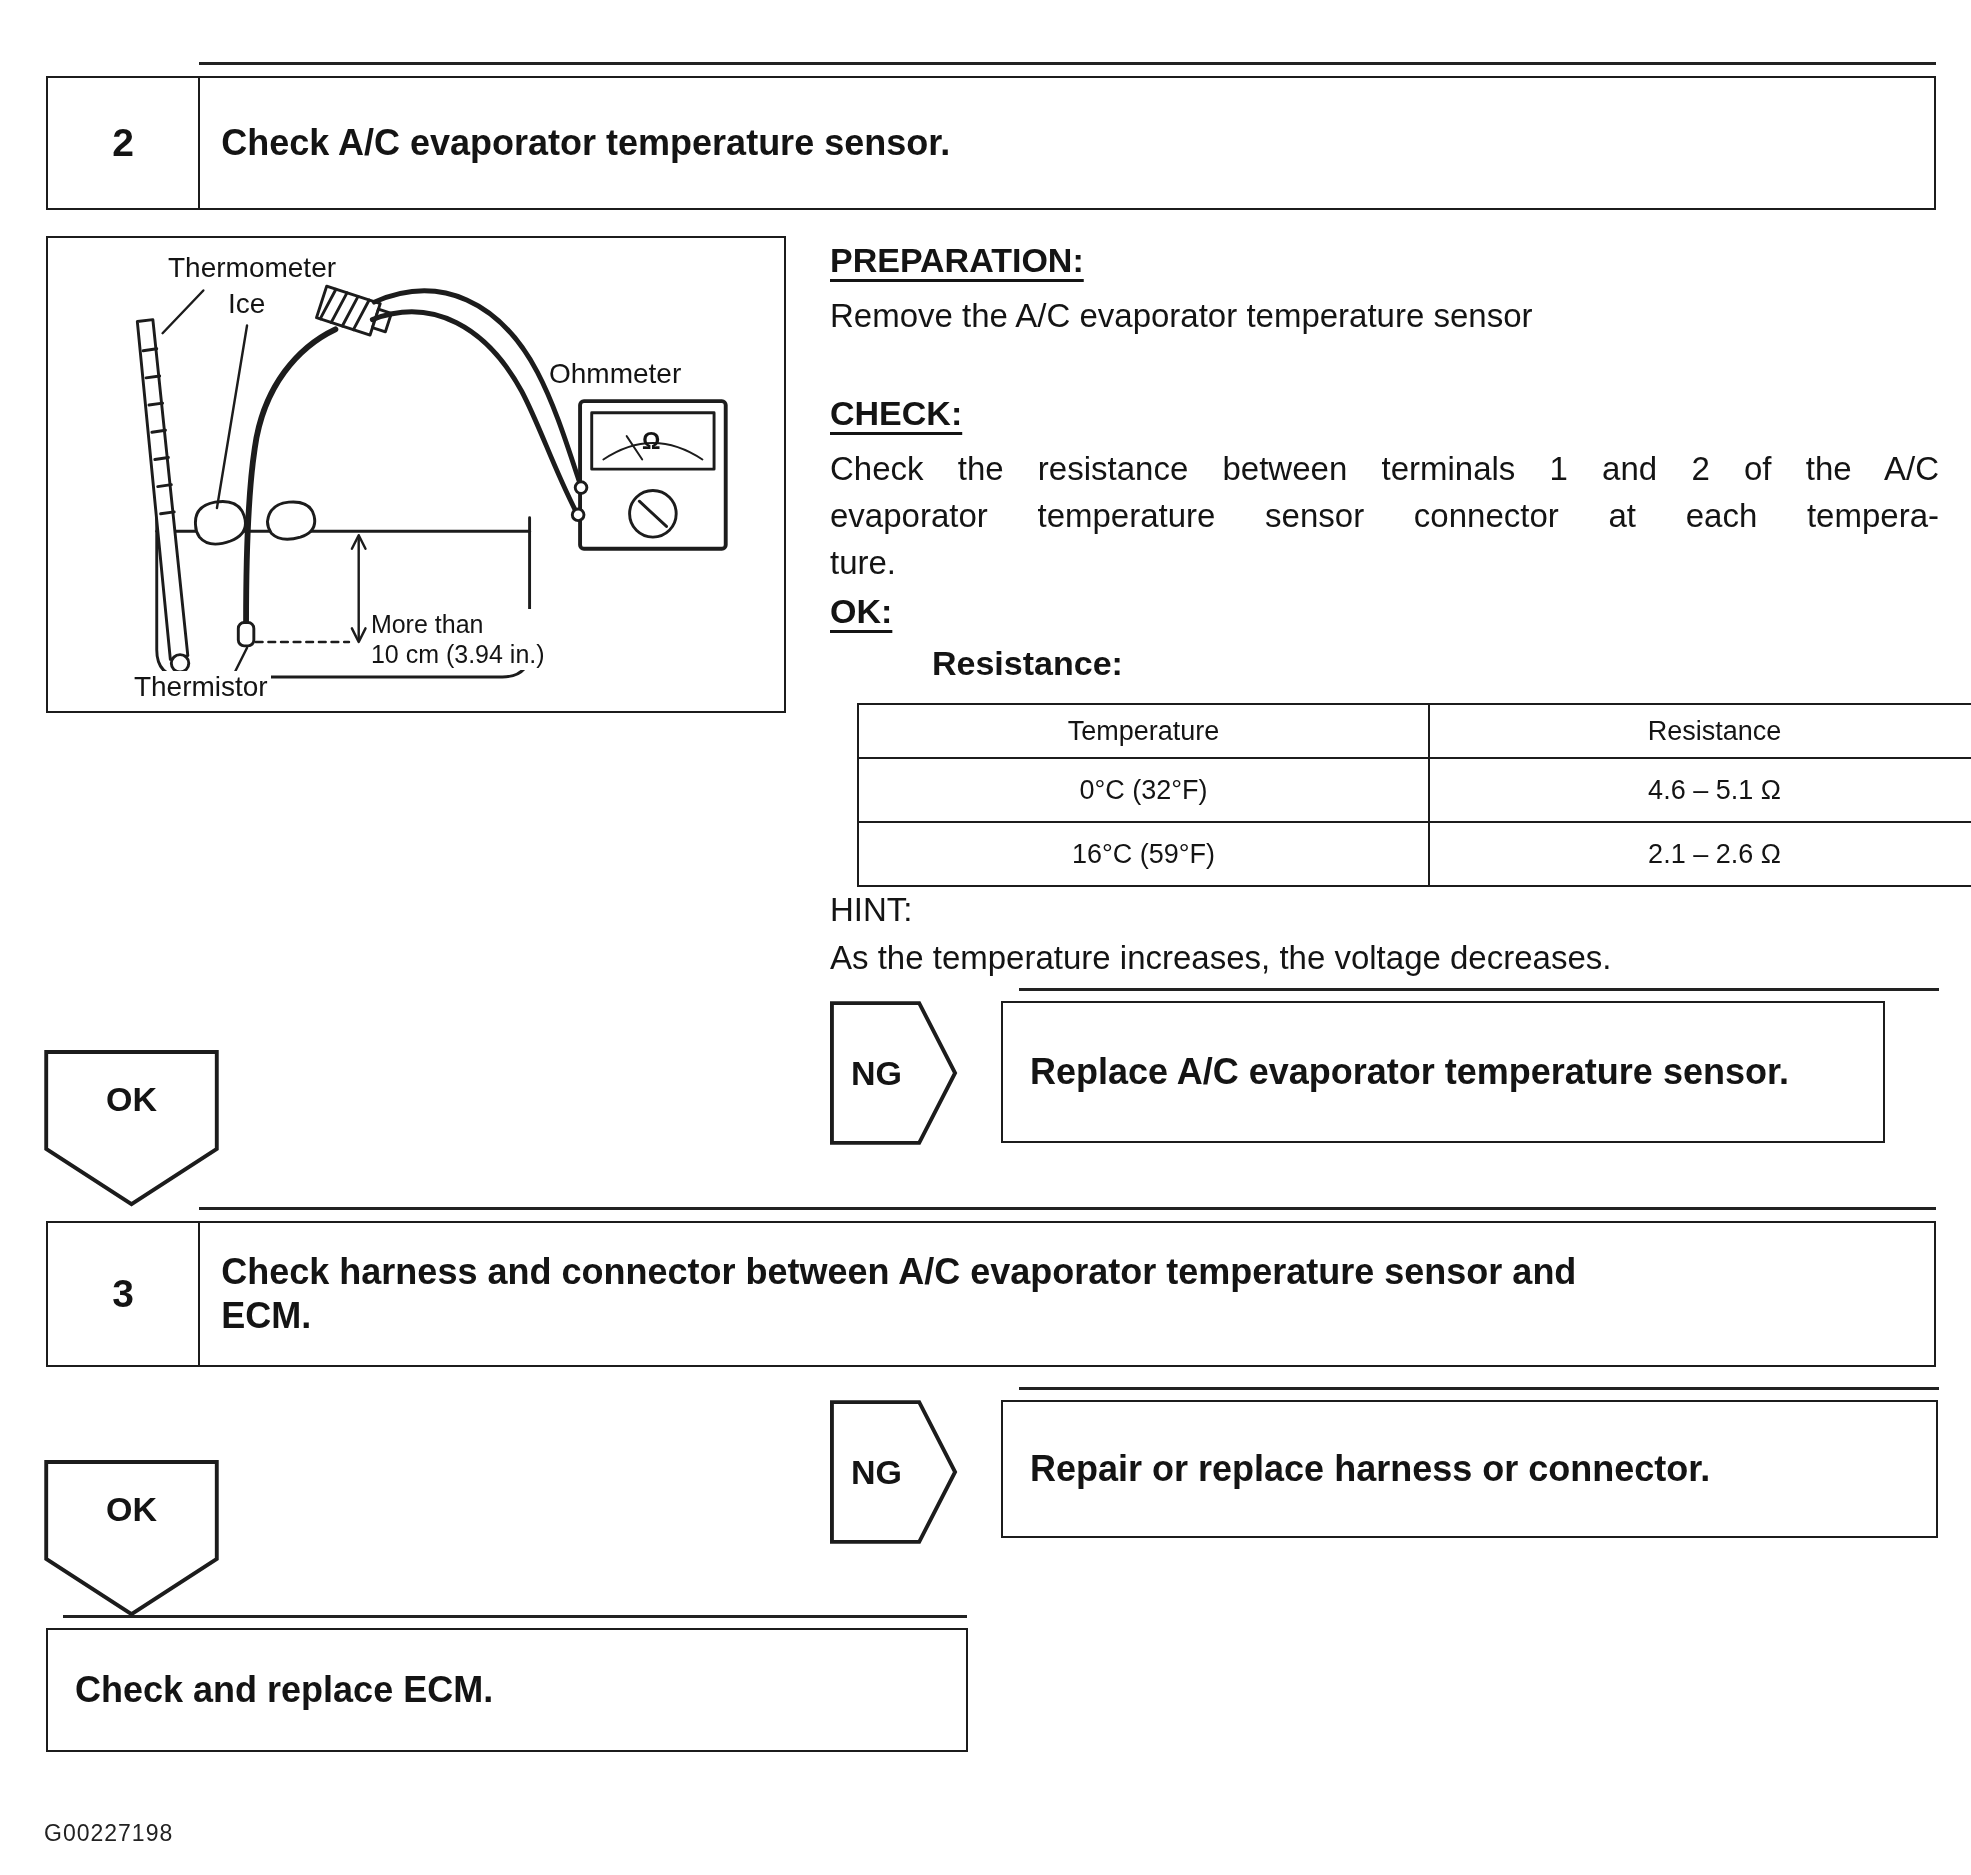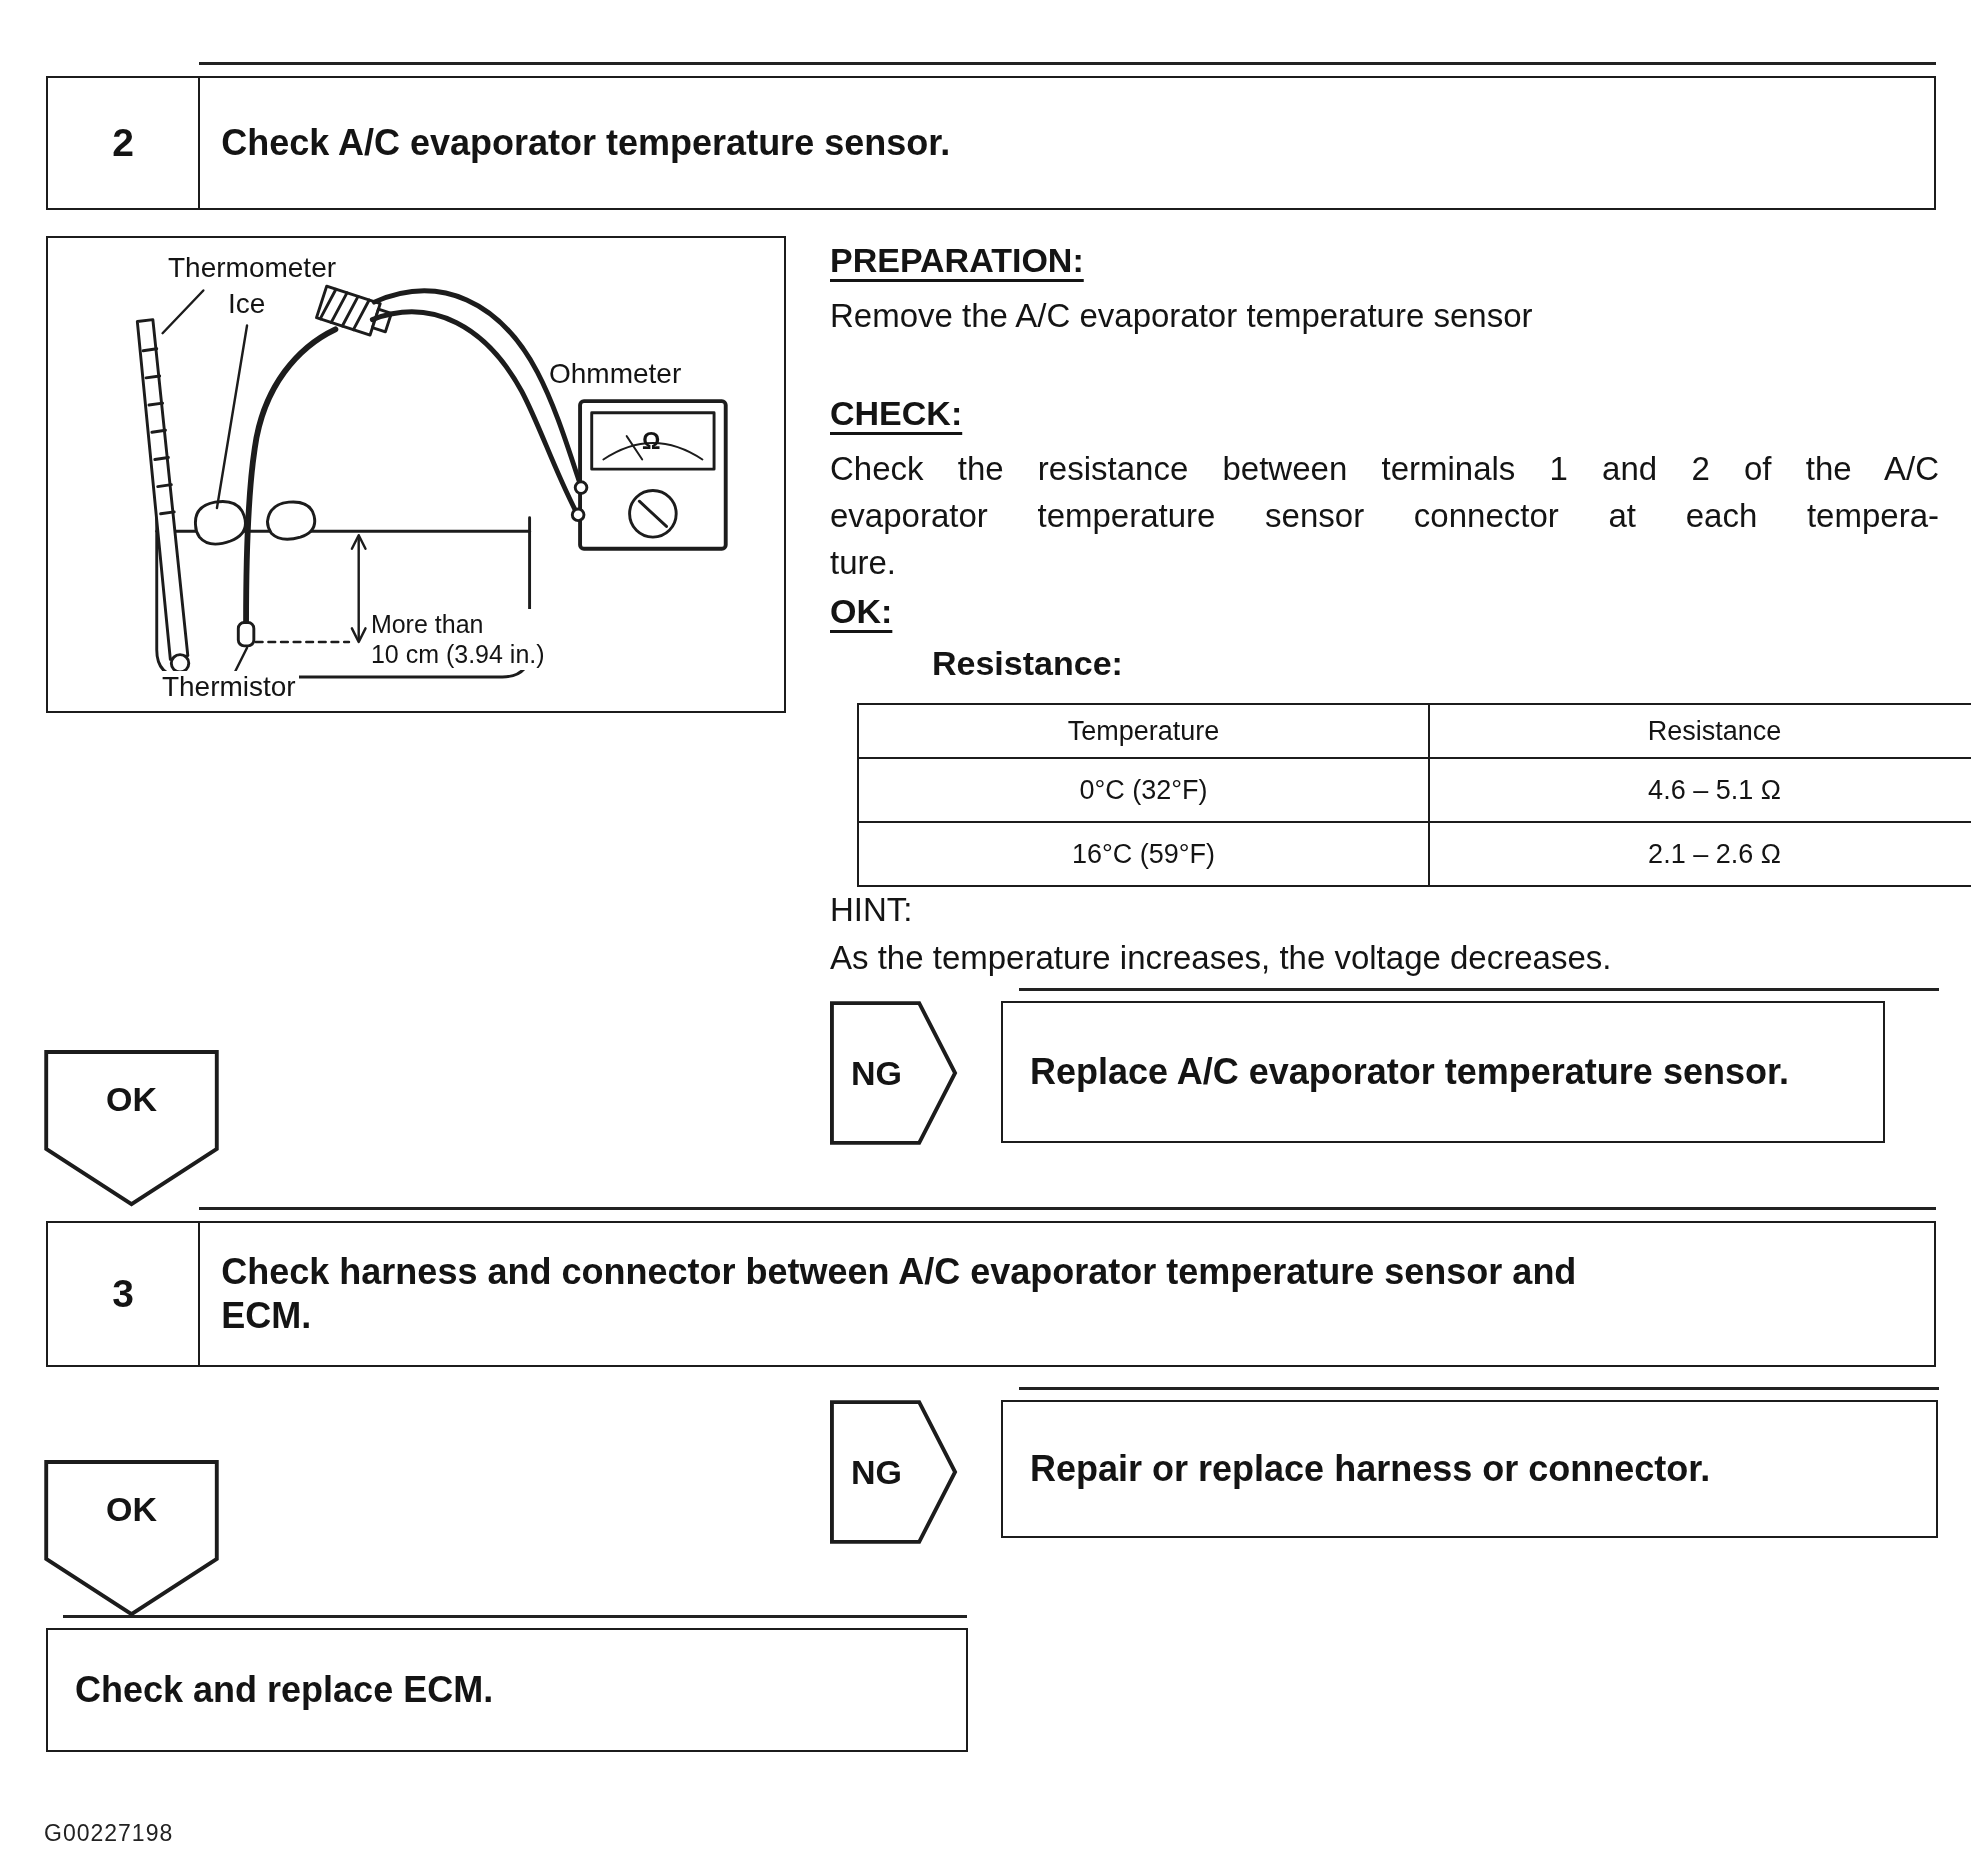--- a/index.html
+++ b/index.html
@@ -73,21 +73,21 @@
     display: flex; align-items: center;
     padding-left: 27px; padding-right: 15.5px;
     font-size: 36px; font-weight: bold;
   }
 
   
   .fig-box { position: absolute; border: 2.9px solid #1c1c1c; background: #fff; box-sizing: border-box; }
   .fig-label {
     position: absolute; font-size: 28px; color: #141414; white-space: nowrap;
   }
-  .fig-label.bg { background: #fff; padding: 0 2.9px; margin-left: 28px; }
+  .fig-label.bg { background: #fff; padding: 0 2.9px; }
   .depth-note { position: absolute; font-size: 25px; line-height: 1.18; background: #fff; padding: 1px 2.9px; }
   .omega { position: absolute; font-size: 23px; font-weight: bold; }
 
   .footer-id { position: absolute; font-size: 23px; color: #222; letter-spacing: 1px; }
 </style>
 </head>
 <body>
 
 <div class="page">
 

